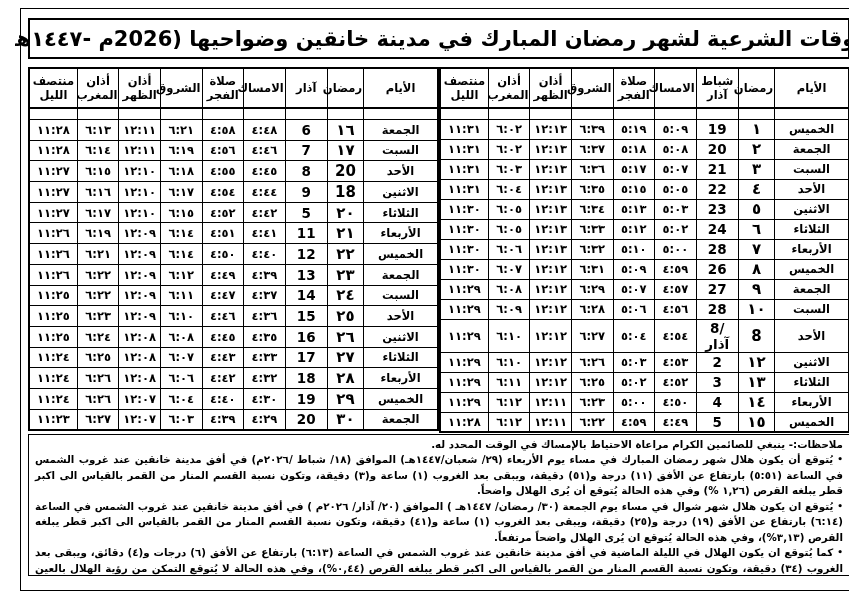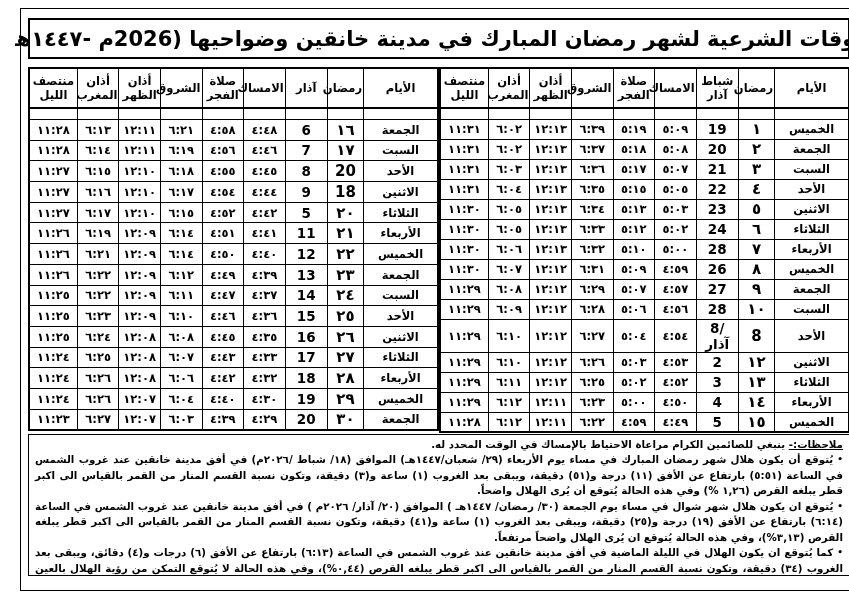--- a/index.html
+++ b/index.html
@@ -78,21 +78,21 @@
     border: 1.5px solid #000;
     margin-top: 3px;
     height: 142px;
     padding: 2px 6px 2px 6px;
     font-size: 10.3px;
     font-weight: bold;
     line-height: 1.5;
     text-align: justify;
     overflow: hidden;
   }
-  .notes-head { text-decoration: underline; }
+  .notes-head { }
   .notes ul { margin: 0; padding: 0; list-style: none; }
   .notes li { margin: 0; }
   .notes li .bullet { margin-left: 4px; font-size: 9px; vertical-align: 1px; }
 </style>
 </head>
 <body>
 
 <div class="page">
 
   <div class="title-box">

